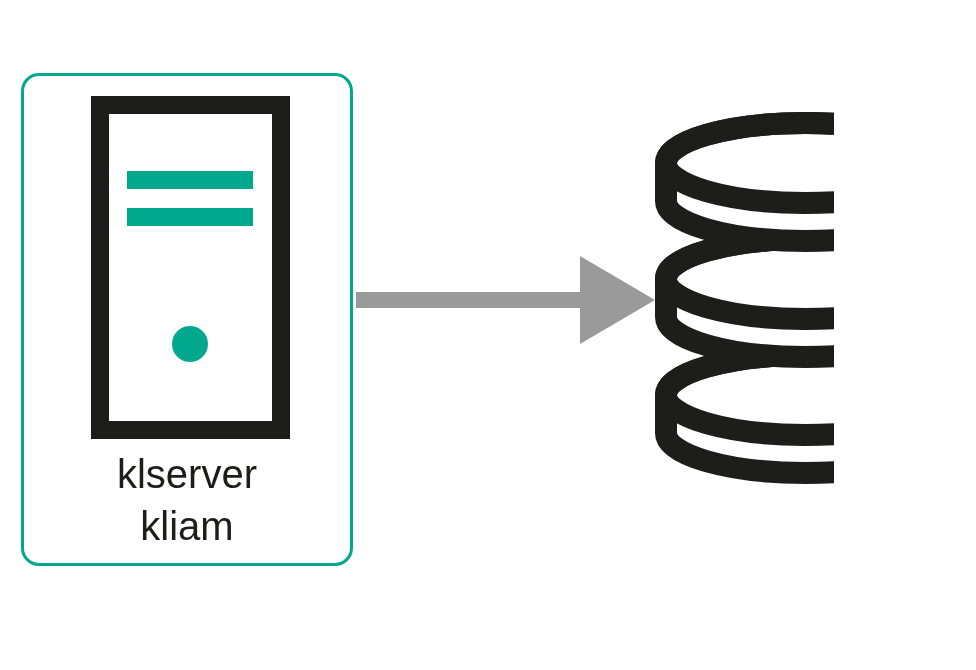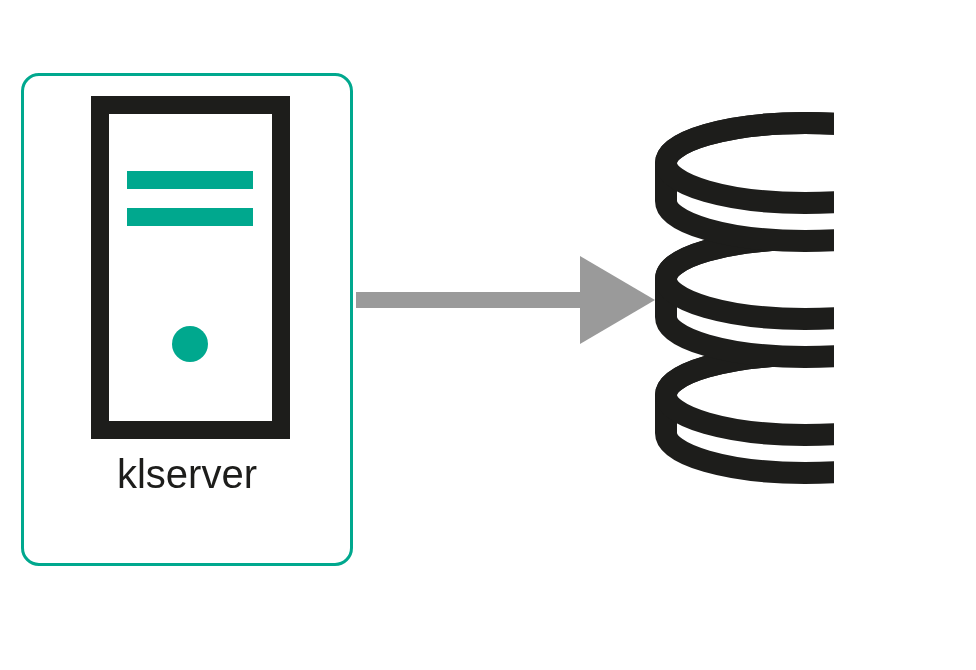--- a/index.html
+++ b/index.html
@@ -103,20 +103,21 @@
 <div class="canvas">
 
   <div class="server-card">
     <div class="server-icon">
       <div class="server-bar bar1"></div>
       <div class="server-bar bar2"></div>
       <div class="server-led"></div>
     </div>
     <div class="server-label">
       <div>klserver</div>
+      <div>kliam</div>
     </div>
   </div>
 
   <div>
     <div class="arrow-shaft"></div>
     <div class="arrow-head"></div>
   </div>
 
   <svg class="database-icon" viewBox="0 0 300 372" xmlns="http://www.w3.org/2000/svg">
 

